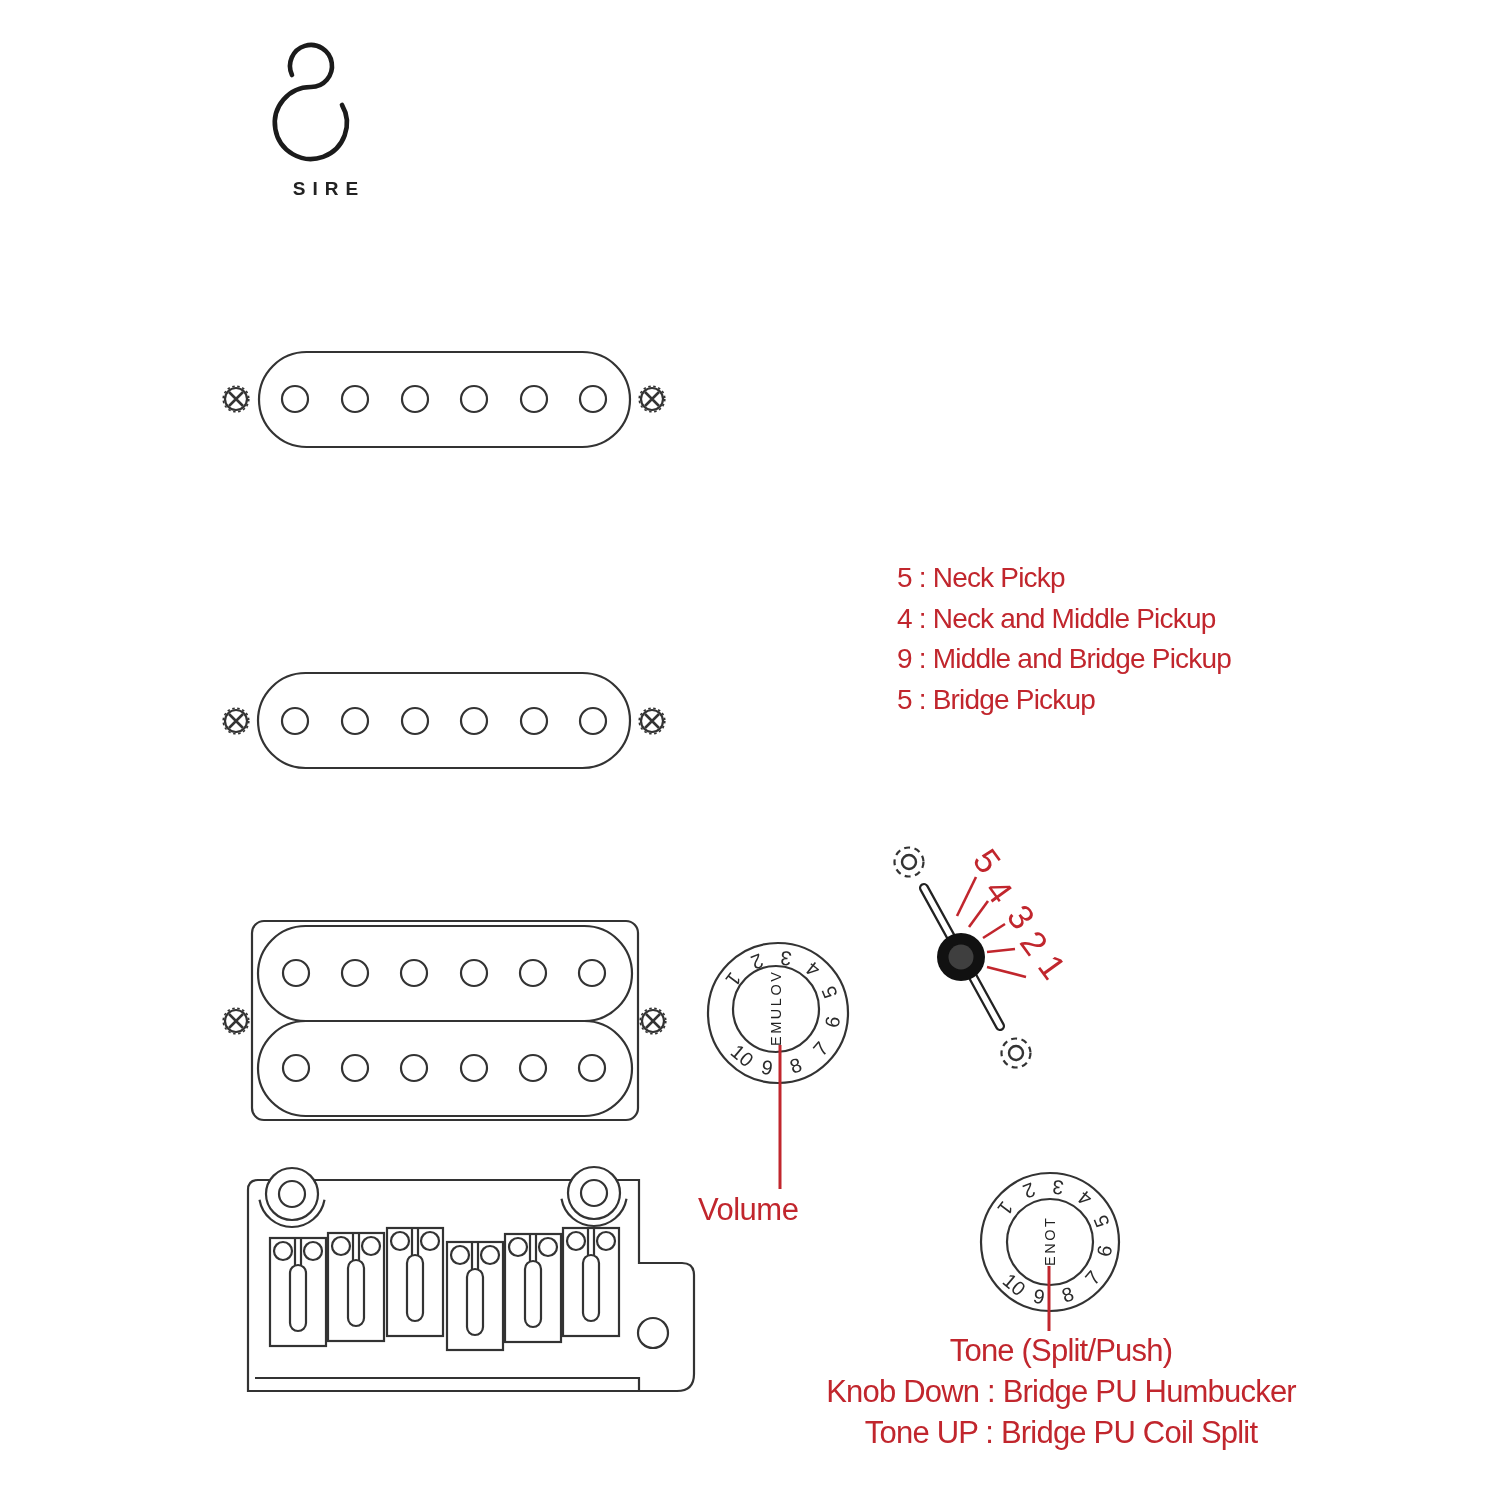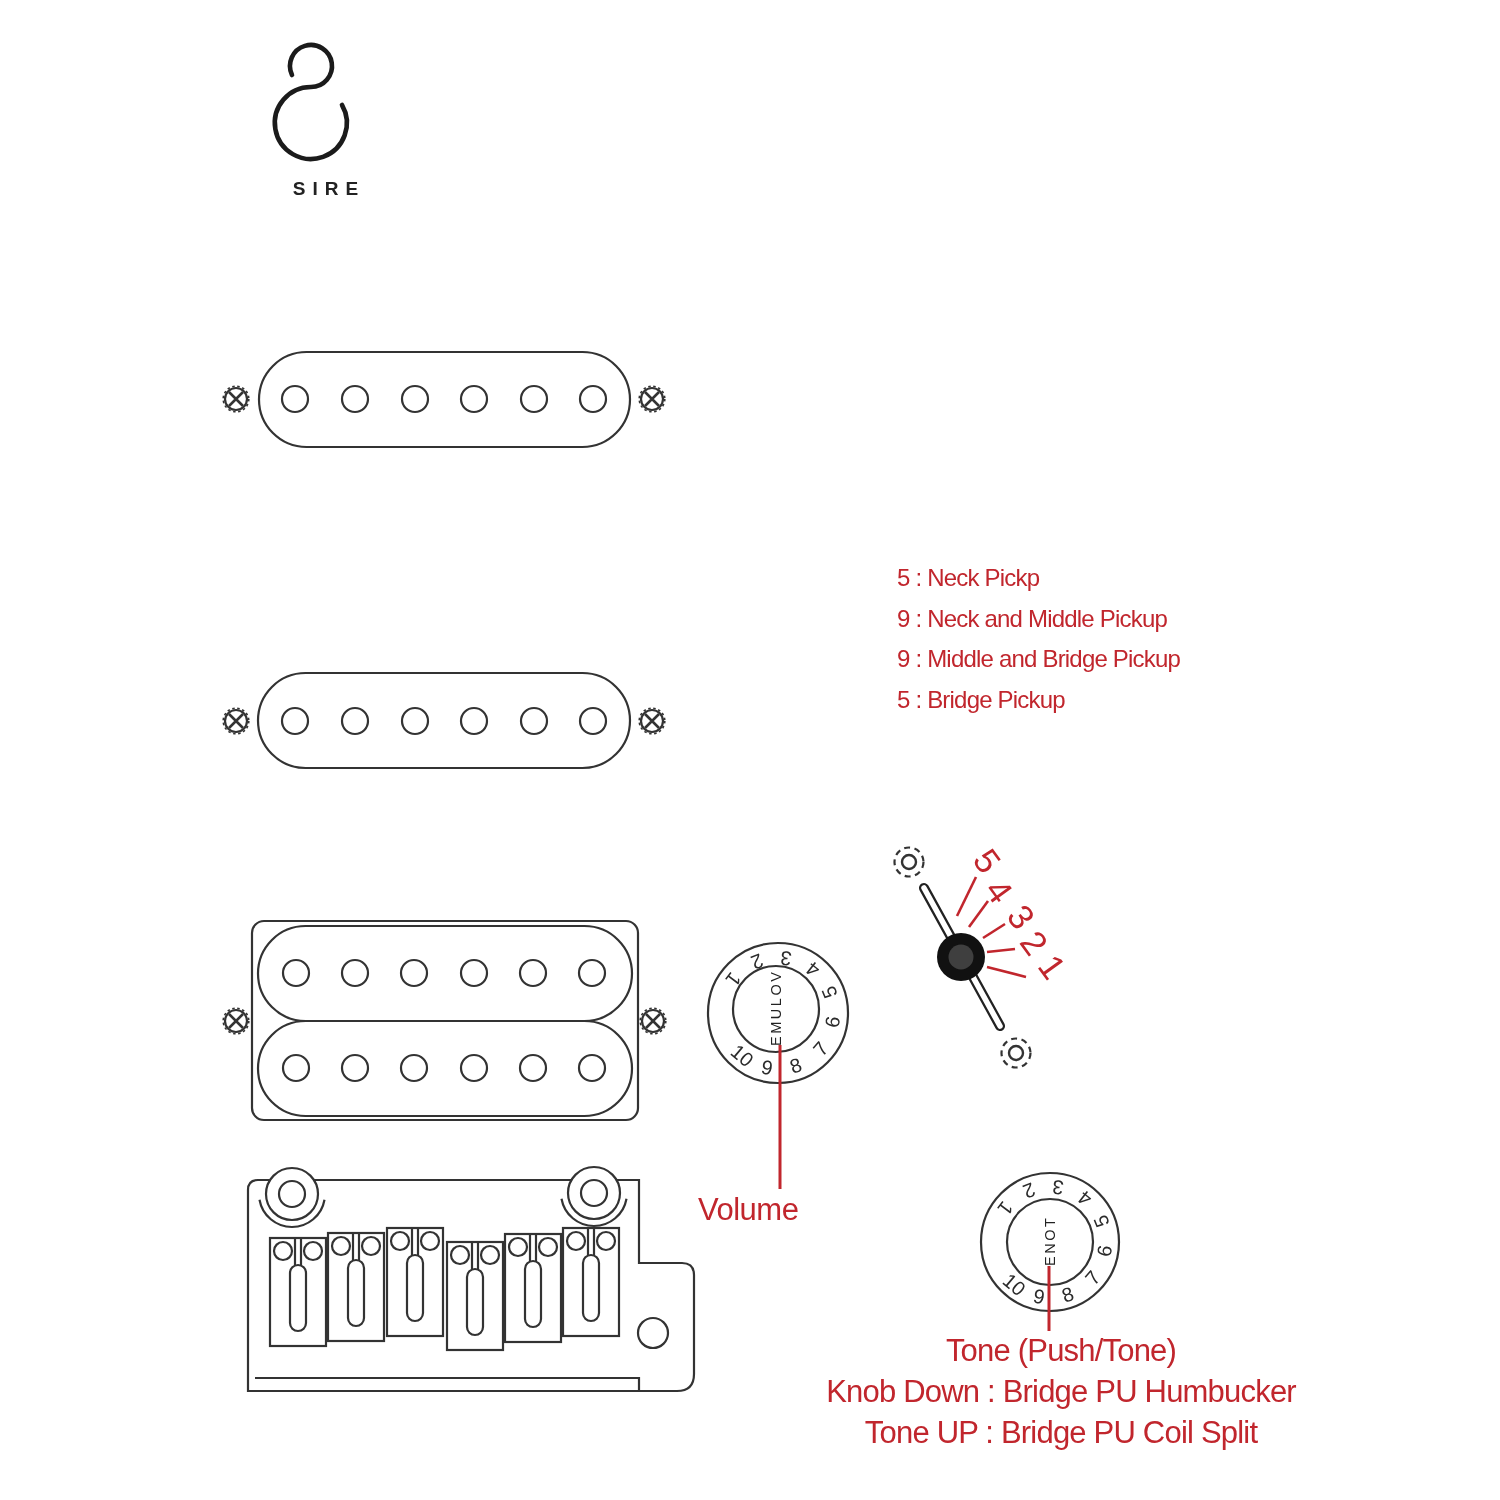--- a/index.html
+++ b/index.html
@@ -11,21 +11,21 @@
     position:relative;width:1500px;height:1500px;background:#fff;overflow:hidden;
     font-family:"Liberation Sans",sans-serif;
   }
   .art{position:absolute;left:0;top:0;}
   .wordmark{
     position:absolute;left:262px;top:178px;width:120px;text-align:center;
     font-size:19px;font-weight:600;letter-spacing:7px;padding-left:7px;color:#222;
   }
   .legend{
     position:absolute;left:897px;top:558px;color:var(--red);
-    font-size:24px;line-height:40.6px;letter-spacing:-0.8px;white-space:nowrap;
+    font-size:28px;line-height:40.6px;letter-spacing:-0.8px;white-space:nowrap;
   }
   .knob-nums{position:absolute;width:140px;height:140px;}
   .knob-num{
     position:absolute;font-size:20px;color:#2b2b2b;white-space:nowrap;
   }
   .knob-label{
     position:absolute;transform:translate(-50%,-50%) rotate(-90deg);
     font-size:14.5px;letter-spacing:2.5px;color:#222;white-space:nowrap;padding-left:2.5px;
   }
   .fan-num{
@@ -162,21 +162,21 @@
 
       <line x1="780" y1="1045" x2="780" y2="1189" stroke="var(--red)" stroke-width="3"></line>
       <line x1="1049" y1="1266" x2="1049" y2="1331" stroke="var(--red)" stroke-width="3"></line>
     </g>
   </svg>
 
   <div class="wordmark">SIRE</div>
 
   <div class="legend">
     <div>5 : Neck Pickp</div>
-    <div>9 : Neck and Middle Pickup</div>
+    <div>4 : Neck and Middle Pickup</div>
     <div>9 : Middle and Bridge Pickup</div>
     <div>5 : Bridge Pickup</div>
   </div>
 
   <span class="fan-num" style="left:987px;top:861px;transform:translate(-50%,-50%) rotate(54deg)">5</span>
   <span class="fan-num" style="left:999px;top:891px;transform:translate(-50%,-50%) rotate(54deg)">4</span>
   <span class="fan-num" style="left:1021px;top:917px;transform:translate(-50%,-50%) rotate(54deg)">3</span>
   <span class="fan-num" style="left:1034px;top:943px;transform:translate(-50%,-50%) rotate(54deg)">2</span>
   <span class="fan-num" style="left:1052px;top:967px;transform:translate(-50%,-50%) rotate(54deg)">1</span>
 
@@ -203,18 +203,18 @@
       <span class="knob-num" style="left: 88.2px; top: 122.9px; transform: translate(-50%, -50%) rotate(-19deg);">8</span>
       <span class="knob-num" style="left: 59.3px; top: 125px; transform: translate(-50%, -50%) rotate(11deg);">9</span>
       <span class="knob-num" style="left: 34px; top: 112.9px; transform: translate(-50%, -50%) rotate(40deg);">10</span>
     </div>
 
   <span class="knob-label" style="left:776px;top:1009px">EMULOV</span>
   <span class="knob-label" style="left:1050px;top:1242px">ENOT</span>
 
   <div class="volume-callout">Volume</div>
   <div class="tone-callout">
-    <div>Tone (Push/Tone)</div>
+    <div>Tone (Split/Push)</div>
     <div>Knob Down : Bridge PU Humbucker</div>
     <div>Tone UP : Bridge PU Coil Split</div>
   </div>
 
 </div>
 
 </body></html>

